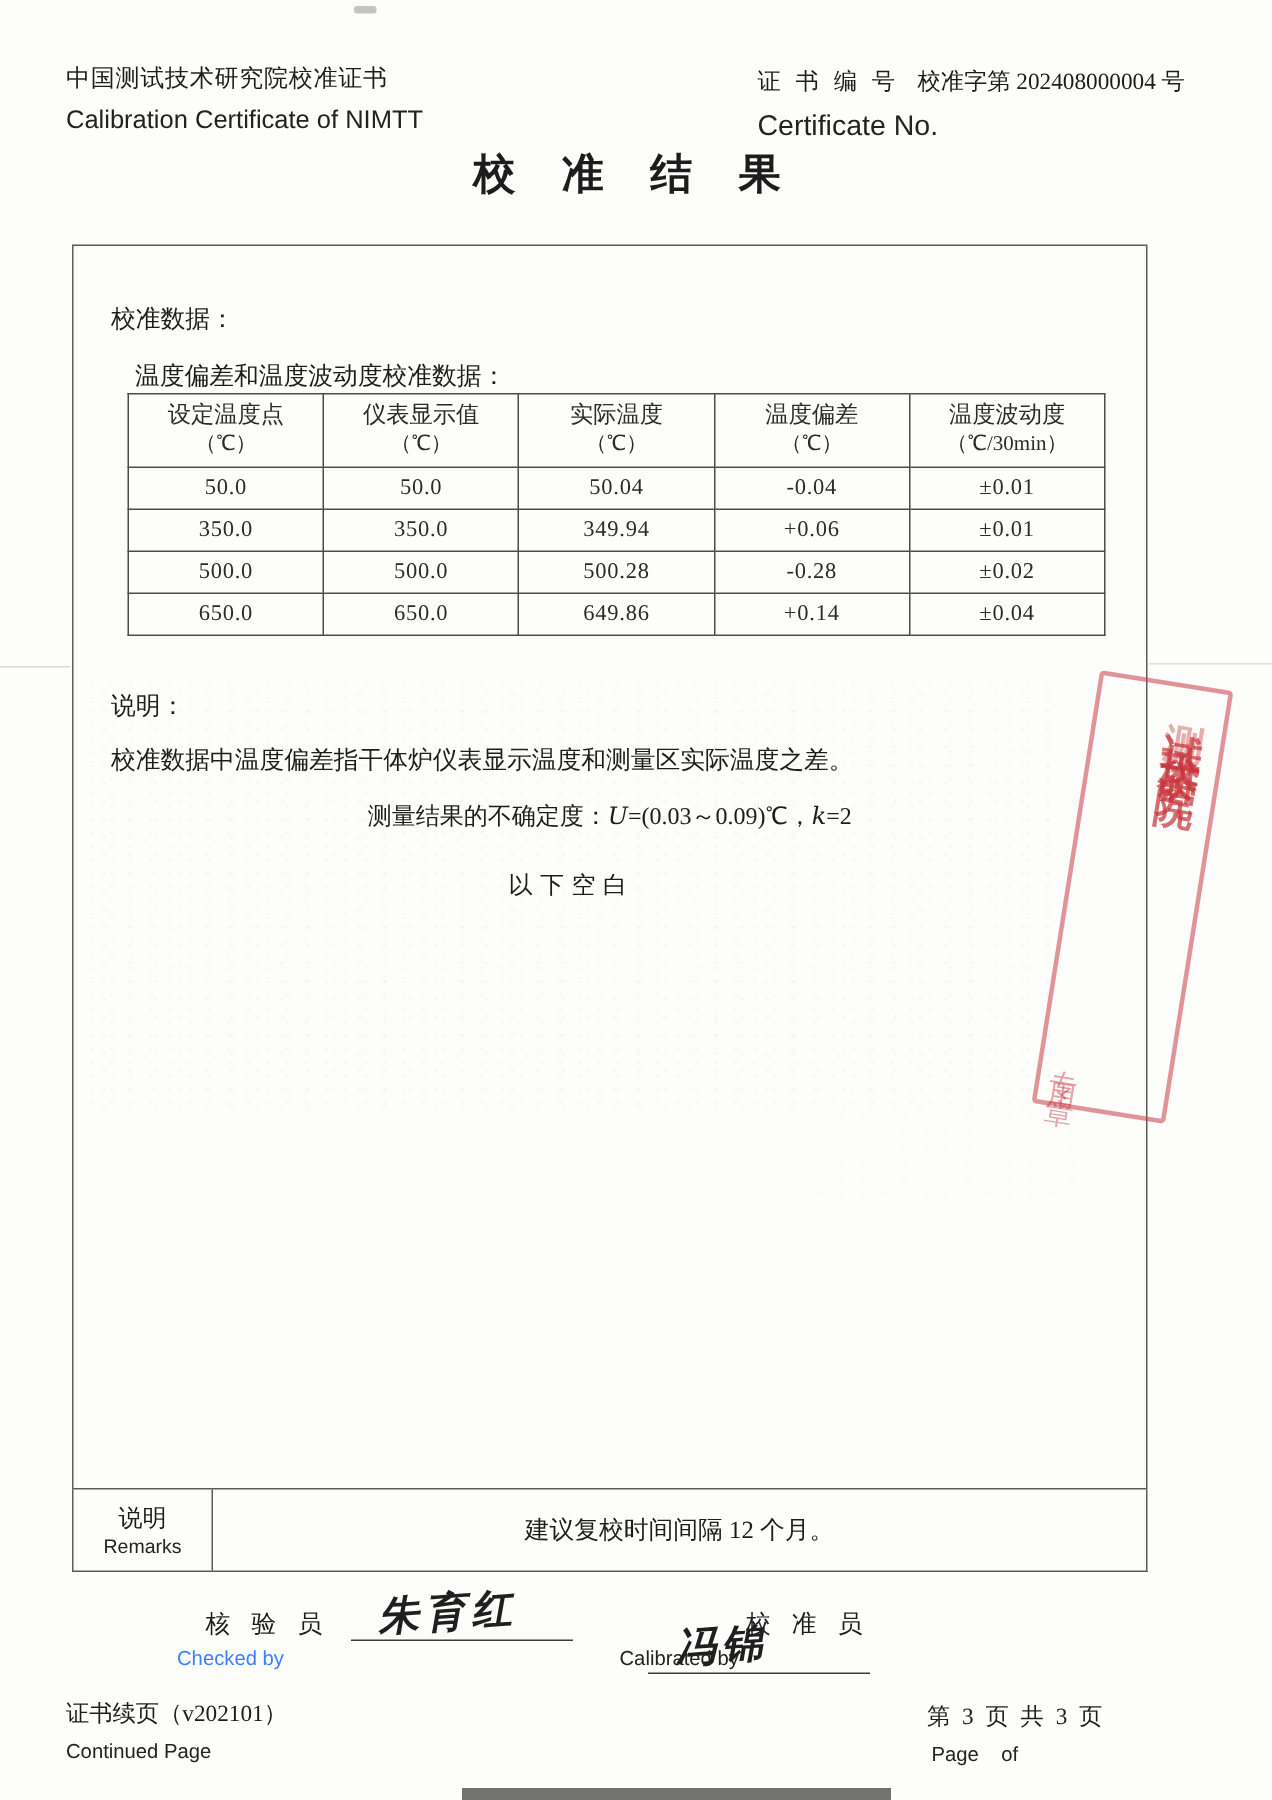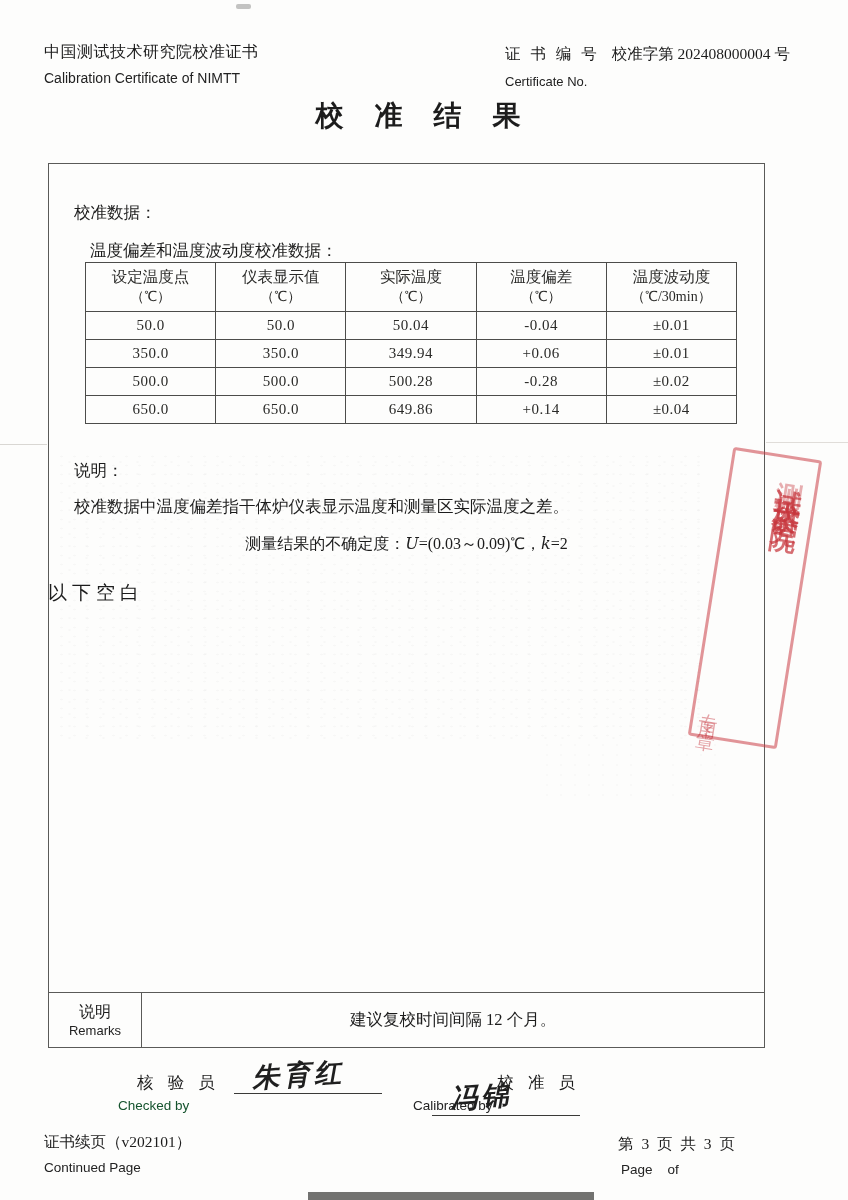--- a/index.html
+++ b/index.html
@@ -8,24 +8,24 @@
     position:relative; width:848px; height:1200px; margin:0 auto;
     background:#fdfdfc; overflow:hidden; color:#1c1c1c;
     font-family:"Liberation Serif", serif;
     padding-left:24px;
   }
   .abs { position:absolute; }
   .sans { font-family:"Liberation Sans", sans-serif; }
 
   
   .org-zh   { left:44px;  top:42px;  font-size:16px; letter-spacing:.5px; }
-  .org-en   { left:44px;  top:70px;  font-size:14px; color:#222; }
+  .org-en   { left:44px;  top:70px;  font-size:17px; color:#222; }
   .cert-row { left:505px; top:44px;  font-size:15.5px; white-space:nowrap; }
   .cert-row .lbl { letter-spacing:3px; margin-right:12px; }
-  .cert-en  { left:505px; top:74px;  font-size:13px; color:#222; }
+  .cert-en  { left:505px; top:74px;  font-size:19px; color:#222; }
   .title-zh { left:0; top:97px; width:100%; text-align:center;
               font-size:28px; font-weight:bold; letter-spacing:12px; }
   .title-en { left:0; top:140px; width:100%; text-align:center; font-size:13.5px; color:#222; }
 
   
   .main-box    { left:48px; top:163px; width:717px; height:830px; border:1.5px solid #5a5a58; }
   .remarks-box { left:48px; top:993px; width:717px; height:55px; border:1.5px solid #5a5a58;
                  border-top:none; display:flex; }
   .remarks-label-cell { width:93px; border-right:1.5px solid #5a5a58; display:flex;
                  flex-direction:column; align-items:center; justify-content:center; }
@@ -42,22 +42,22 @@
   .cal-table th, .cal-table td { border:1.6px solid #4c4c4a; text-align:center;
                font-weight:normal; color:#2a2a28; }
   .cal-table th { height:49px; font-size:15.5px; line-height:1.35; padding:2px 0; }
   .cal-table th .unit { font-size:14px; }
   .cal-table td { height:28px; font-size:15px; letter-spacing:.5px; }
 
   .lbl-shuoming { left:74px; top:460px; font-size:16.5px; }
   .note-text    { left:74px; top:496px; font-size:16.5px; }
   .uncertainty  { left:48px; top:534px; width:717px; text-align:center; font-size:16px; }
   .uncertainty .sym { font-style:italic; font-family:"DejaVu Serif", serif; }
-  .blank-below  { left:48px; top:580px; width:666px; text-align:left;
-                  font-size:19px; letter-spacing:5px; }
+  .blank-below  { left:48px; top:580px; width:666px; text-align:center;
+                  font-size:16px; letter-spacing:5px; }
 
   
   .stamp { left:710px; top:452px; width:90px; height:292px;
            border:3.5px solid rgba(203,62,70,.55); border-radius:3px;
            transform:rotate(9deg); transform-origin:50% 50%; }
   .stamp-col-main { position:absolute; right:6px; top:2px; writing-mode:vertical-rl;
            font-size:27px; font-weight:600; letter-spacing:7px;
            color:rgba(198,52,60,.72); }
   .stamp-col-main::first-letter { color:rgba(198,52,60,.4); }
   .stamp-col-side { position:absolute; left:2px; bottom:10px; writing-mode:vertical-rl;
@@ -66,21 +66,21 @@
   
   .sig-zh   { font-size:16.5px; letter-spacing:5px; white-space:nowrap; }
   .sig-row-left  { left:137px; top:1072px; display:flex; align-items:flex-end; }
   .sig-row-right { left:418px; top:1072px; display:flex; align-items:flex-end;flex-direction:column; }
   .sig-line { display:inline-block; width:148px; border-bottom:1.5px solid #3a3a38;
               margin-left:14px; position:relative; height:22px; }
   .handwriting { position:absolute; left:18px; bottom:0px; font-size:27px;
               font-style:italic; font-weight:bold; color:#1f1f1f;
               transform:rotate(-4deg); letter-spacing:4px; white-space:nowrap;
               font-family:"DejaVu Serif", serif; }
-  .sig-en-left  { left:118px; top:1098px; font-size:13.5px; color:#14532d; }
+  .sig-en-left  { left:118px; top:1098px; font-size:13.5px; color:#3b82f6; }
   .sig-en-right { left:413px; top:1098px; font-size:13.5px; color:#222; }
 
   
   .footer-left-zh  { left:44px;  top:1132px; font-size:15.5px; }
   .footer-left-en  { left:44px;  top:1160px; font-size:13.5px; color:#222; }
   .footer-right-zh { left:618px; top:1134px; font-size:15.5px; letter-spacing:2px; }
   .footer-right-en { left:621px; top:1162px; font-size:13.5px; color:#222; white-space:pre; }
 
   
   .fold-line-left  { left:0;   top:444px;  width:47px; height:1px; background:#d9d7d3; }

